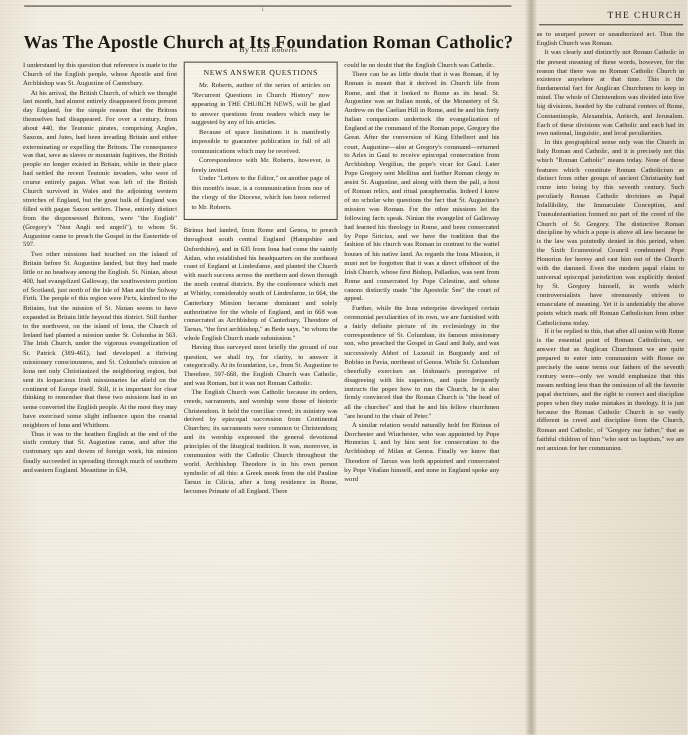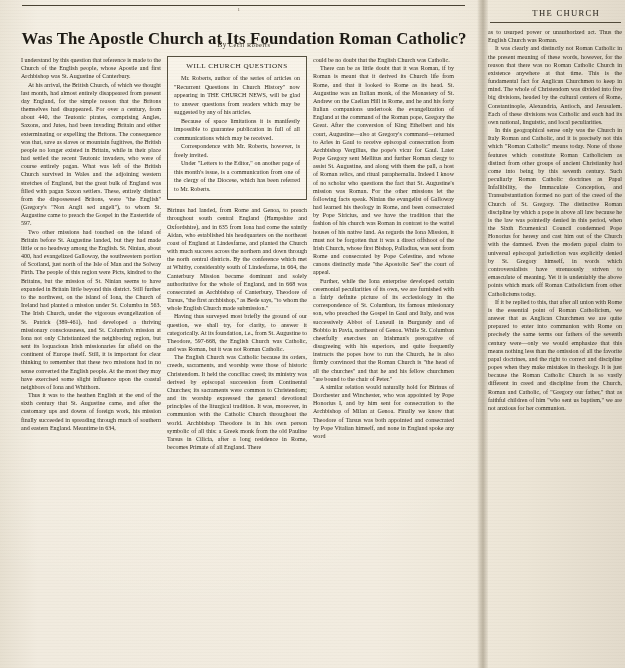--- a/index.html
+++ b/index.html
@@ -131,20 +131,21 @@
     line-height: 8.5px;
     text-align: justify;
   }
 
   
   .right-page {
     position: absolute;
     left: 488px; top: 0;
     width: 114px;
     height: 668px;
+    padding-left: 20px;
   }
   .running-head {
     position: absolute;
     right: 2px;
     top: 8px;
     font-size: 8.6px;
     letter-spacing: 1.3px;
     color: #211d15;
   }
   .rule-right {
@@ -197,21 +198,21 @@
 
   <div class="col" id="col1">
     <p class="noindent">I understand by this question that reference is made to the Church of the English people, whose Apostle and first Archbishop was St. Augustine of Canterbury.</p>
     <p>At his arrival, the British Church, of which we thought last month, had almost entirely disappeared from present day England, for the simple reason that the Britons themselves had disappeared. For over a century, from about 440, the Teutonic pirates, comprising Angles, Saxons, and Jutes, had been invading Britain and either exterminating or expelling the Britons. The consequence was that, save as slaves or mountain fugitives, the British people no longer existed in Britain, while in their place had settled the recent Teutonic invaders, who were of course entirely pagan. What was left of the British Church survived in Wales and the adjoining western stretches of England, but the great bulk of England was filled with pagan Saxon settlers. These, entirely distinct from the dispossessed Britons, were "the English" (Gregory's "Non Angli sed angeli"), to whom St. Augustine came to preach the Gospel in the Eastertide of 597.</p>
     <p>Two other missions had touched on the island of Britain before St. Augustine landed, but they had made little or no headway among the English. St. Ninian, about 400, had evangelized Galloway, the southwestern portion of Scotland, just north of the Isle of Man and the Solway Firth. The people of this region were Picts, kindred to the Britains, but the mission of St. Ninian seems to have expanded in Britain little beyond this district. Still further to the northwest, on the island of Iona, the Church of Ireland had planted a mission under St. Columba in 563. The Irish Church, under the vigorous evangelization of St. Patrick (389-461), had developed a thriving missionary consciousness, and St. Columba's mission at Iona not only Christianized the neighboring region, but sent its loquacious Irish missionaries far afield on the continent of Europe itself. Still, it is important for clear thinking to remember that these two missions had in no sense converted the English people. At the most they may have exercised some slight influence upon the coastal neighbors of Iona and Whithorn.</p>
     <p>Thus it was to the heathen English at the end of the sixth century that St. Augustine came, and after the customary ups and downs of foreign work, his mission finally succeeded in spreading through much of southern and eastern England. Meantime in 634,</p>
   </div>
 
   <div class="col" id="col2">
     <div class="qbox">
-      <div class="qbox-title">WILL CHURCH QUESTIONS</div>
+      <div class="qbox-title">NEWS ANSWER QUESTIONS</div>
       <p>Mr. Roberts, author of the series of articles on "Recurrent Questions in Church History" now appearing in THE CHURCH NEWS, will be glad to answer questions from readers which may be suggested by any of his articles.</p>
       <p>Because of space limitations it is manifestly impossible to guarantee publication in full of all communications which may be received.</p>
       <p>Correspondence with Mr. Roberts, however, is freely invited.</p>
       <p>Under "Letters to the Editor," on another page of this month's issue, is a communication from one of the clergy of the Diocese, which has been referred to Mr. Roberts.</p>
     </div>
     <p class="noindent">Birinus had landed, from Rome and Genoa, to preach throughout south central England (Hampshire and Oxfordshire), and in 635 from Iona had come the saintly Aidan, who established his headquarters on the northeast coast of England at Lindesfarne, and planted the Church with much success across the northern and down through the north central districts. By the conference which met at Whitby, considerably south of Lindesfarne, in 664, the Canterbury Mission became dominant and solely authoritative for the whole of England, and in 668 was consecrated as Archbishop of Canterbury, Theodore of Tarsus, "the first archbishop," as Bede says, "to whom the whole English Church made submission."</p>
     <p>Having thus surveyed most briefly the ground of our question, we shall try, for clarity, to answer it categorically. At its foundation, i.e., from St. Augustine to Theodore, 597-668, the English Church was Catholic, and was Roman, but it was not Roman Catholic.</p>
     <p>The English Church was Catholic because its orders, creeds, sacraments, and worship were those of historic Christendom. It held the conciliac creed; its ministry was derived by episcopal succession from Continental Churches; its sacraments were common to Christendom; and its worship expressed the general devotional principles of the liturgical tradition. It was, moreover, in communion with the Catholic Church throughout the world. Archbishop Theodore is in his own person symbolic of all this: a Greek monk from the old Pauline Tarsus in Cilicia, after a long residence in Rome, becomes Primate of all England. There</p>
   </div>
 

